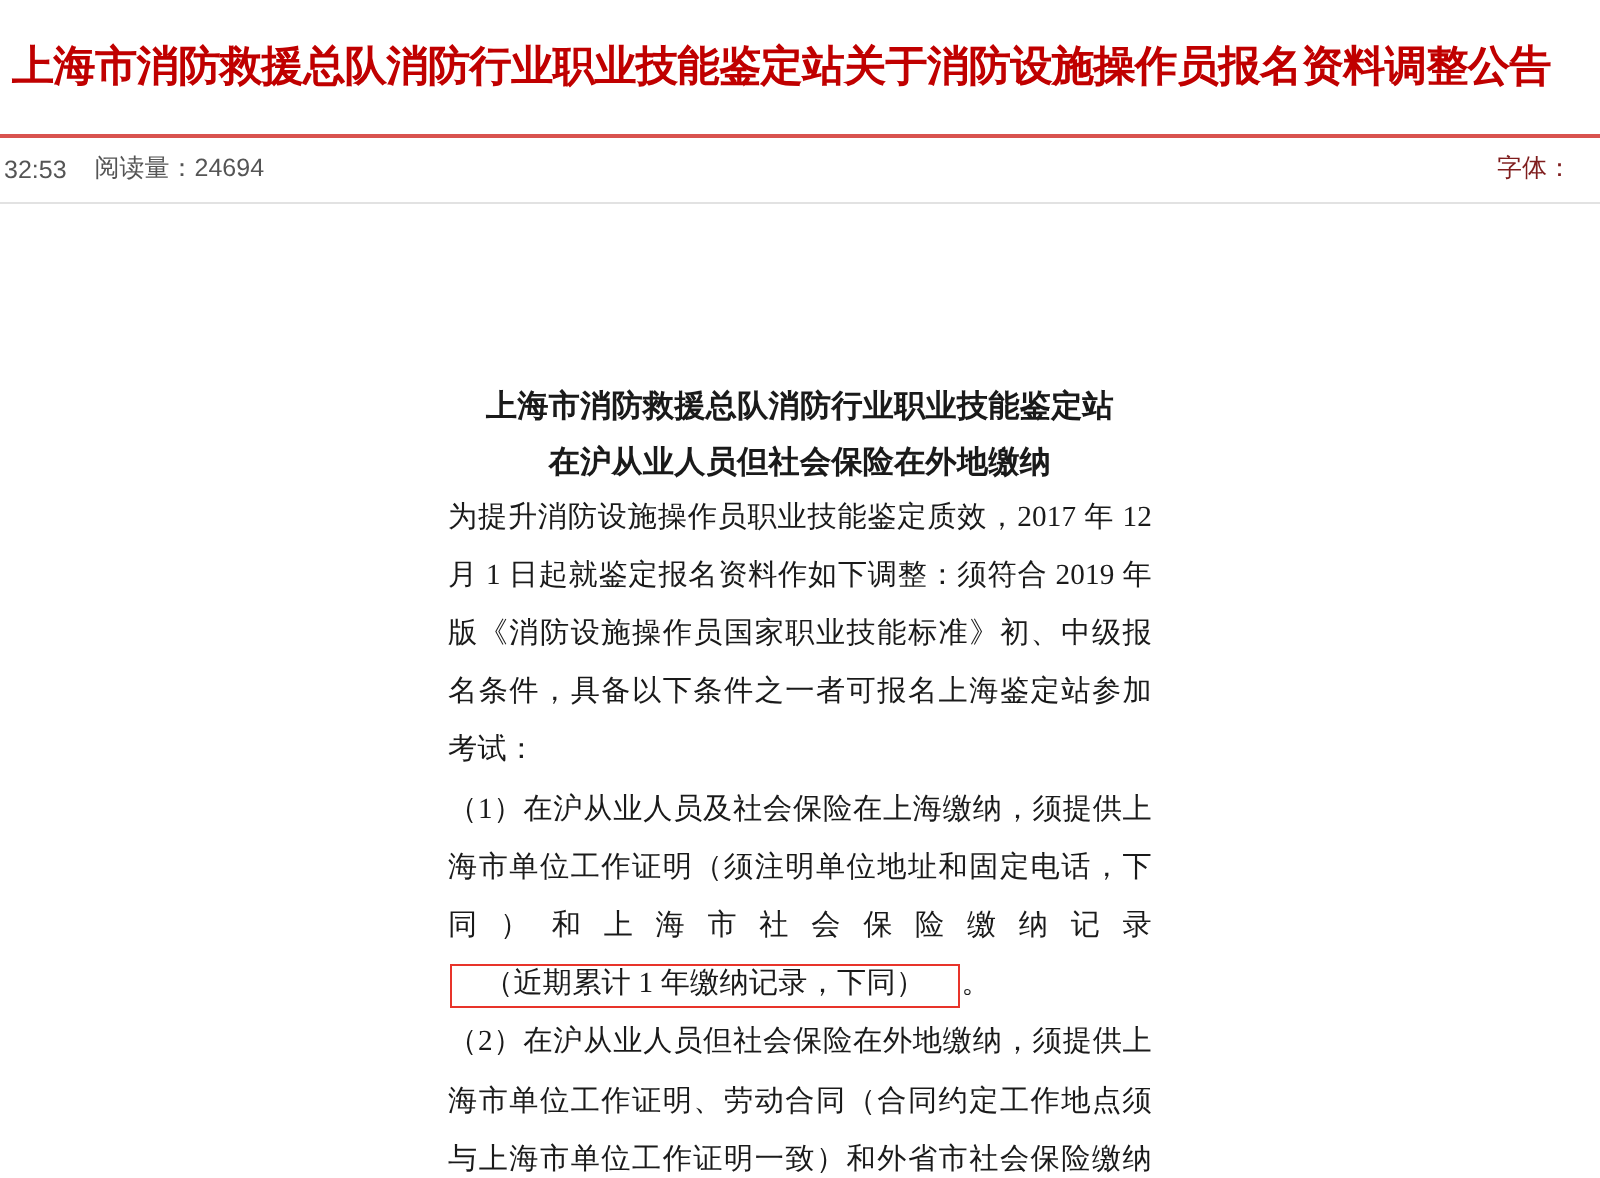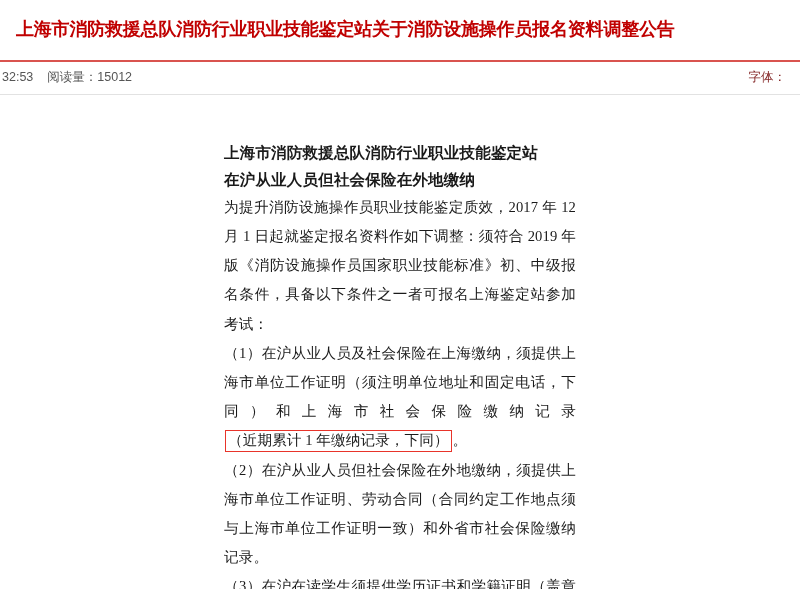--- a/index.html
+++ b/index.html
@@ -12,24 +12,24 @@
     height: 589px;
     overflow: hidden;
     font-family: "Liberation Sans", sans-serif;
     color: #000;
   }
 
   
   .page-title {
     font-family: "Liberation Serif", serif;
     font-weight: bold;
-    font-size: 18px;
+    font-size: 21px;
     color: #c00000;
     letter-spacing: -0.2px;
-    padding: 6px 6px 7px 16px;
+    padding: 6px 6px 7px 6px;
     line-height: 1.25;
     white-space: nowrap;
     overflow: hidden;
   }
   .title-rule {
     height: 2px;
     background: #d9534f;
     margin: 0;
   }
   .meta-bar {
@@ -58,57 +58,59 @@
   .article {
     padding: 44px 0 0 0;
   }
   .doc {
     width: 352px;
     margin: 0 auto;
     font-family: "Liberation Serif", serif;
     color: #1a1a1a;
   }
   .doc-heading {
+    text-align: center;
     font-weight: bold;
     font-size: 15.5px;
     line-height: 1.75;
     letter-spacing: 0.2px;
+    margin-top: 44px;
   }
   .doc-heading .line2 { display: block; }
 
   .doc p {
     margin: 0;
     font-size: 14.6px;
     line-height: 2.0;
     text-align: justify;
     text-justify: inter-ideograph;
     letter-spacing: 0.1px;
   }
   .p-first { margin-top: 13px; }
 
   .hl-box {
     border: 1.6px solid #e8342a;
-    padding: 0 2px;
+    padding: 0 16px;
     margin: 0 1px;
     display: inline-block;
     line-height: 1.35;
   }
 </style>
 </head>
 <body>
 
 <div>
 
   <h1 class="page-title">上海市消防救援总队消防行业职业技能鉴定站关于消防设施操作员报名资料调整公告</h1>
   <div class="title-rule"></div>
 
   <div class="meta-bar">
     <div class="meta-left">
       <span class="meta-item">32:53</span>
-      <span class="meta-item"><span>阅读量：</span><span>15012</span></span>
+      <span class="meta-item"><span>阅读量：</span><span>24694</span></span>
     </div>
     <div class="meta-right">
       <span>字体：</span>
     </div>
   </div>
 
   <div class="article">
     <div class="doc">
       <div class="doc-heading">
         <span>上海市消防救援总队消防行业职业技能鉴定站</span>

